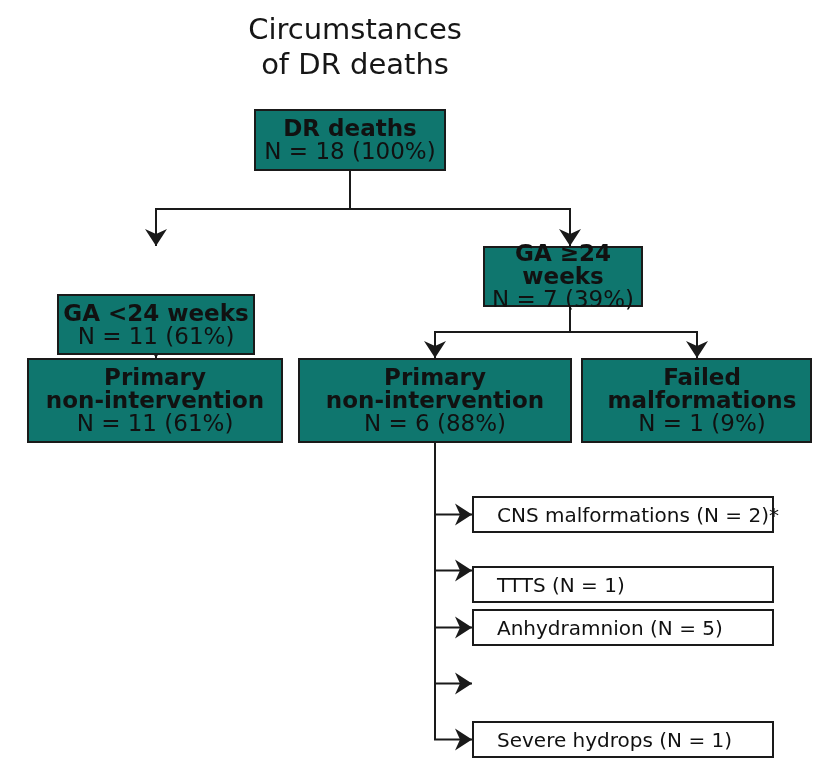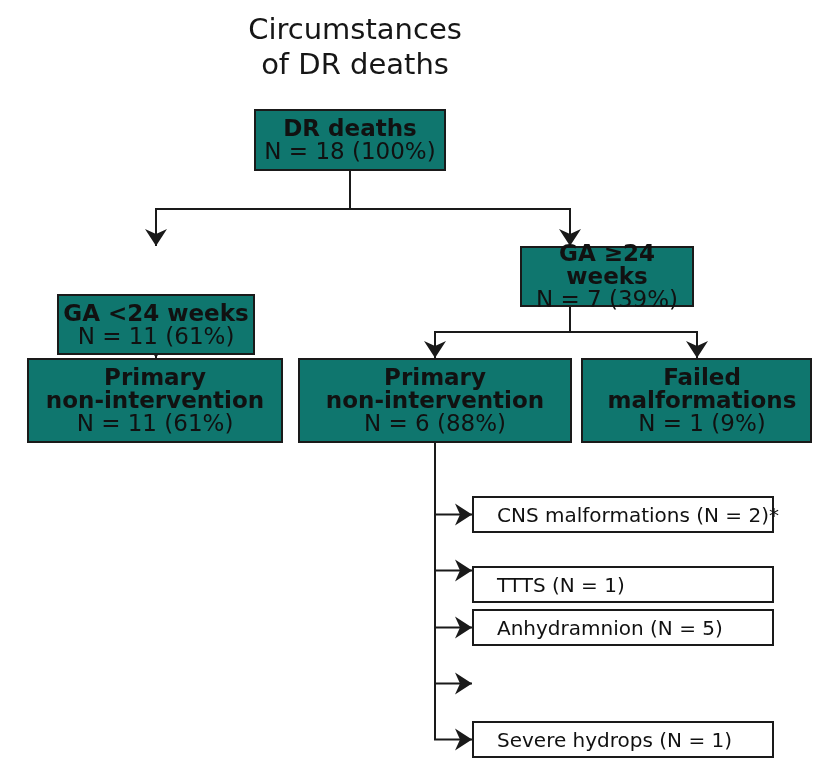--- a/index.html
+++ b/index.html
@@ -45,21 +45,21 @@
     justify-content: center;
     text-align: center;
     font-size: 23px;
     line-height: 23px;
   }
   .box .lbl { font-weight: bold; }
   .box .val { font-weight: normal; }
 
   .node-root      { left: 254px; top: 109px; width: 192px; height: 62px; }
   .node-ga-under  { left:  57px; top: 246px; width: 198px; height: 61px; margin-top: 48px; }
-  .node-ga-over   { left: 483px; top: 246px; width: 174px; height: 61px; margin-left: 37px; }
+  .node-ga-over   { left: 483px; top: 246px; width: 160px; height: 61px; }
   .node-prim-left { left:  27px; top: 358px; width: 256px; height: 85px; }
   .node-prim-mid  { left: 298px; top: 358px; width: 274px; height: 85px; }
   .node-failed    { left: 581px; top: 358px; width: 231px; height: 85px; padding-left: 11px; }
 
   .leaf {
     position: absolute;
     box-sizing: border-box;
     left: 472px;
     width: 302px;
     height: 37px;

